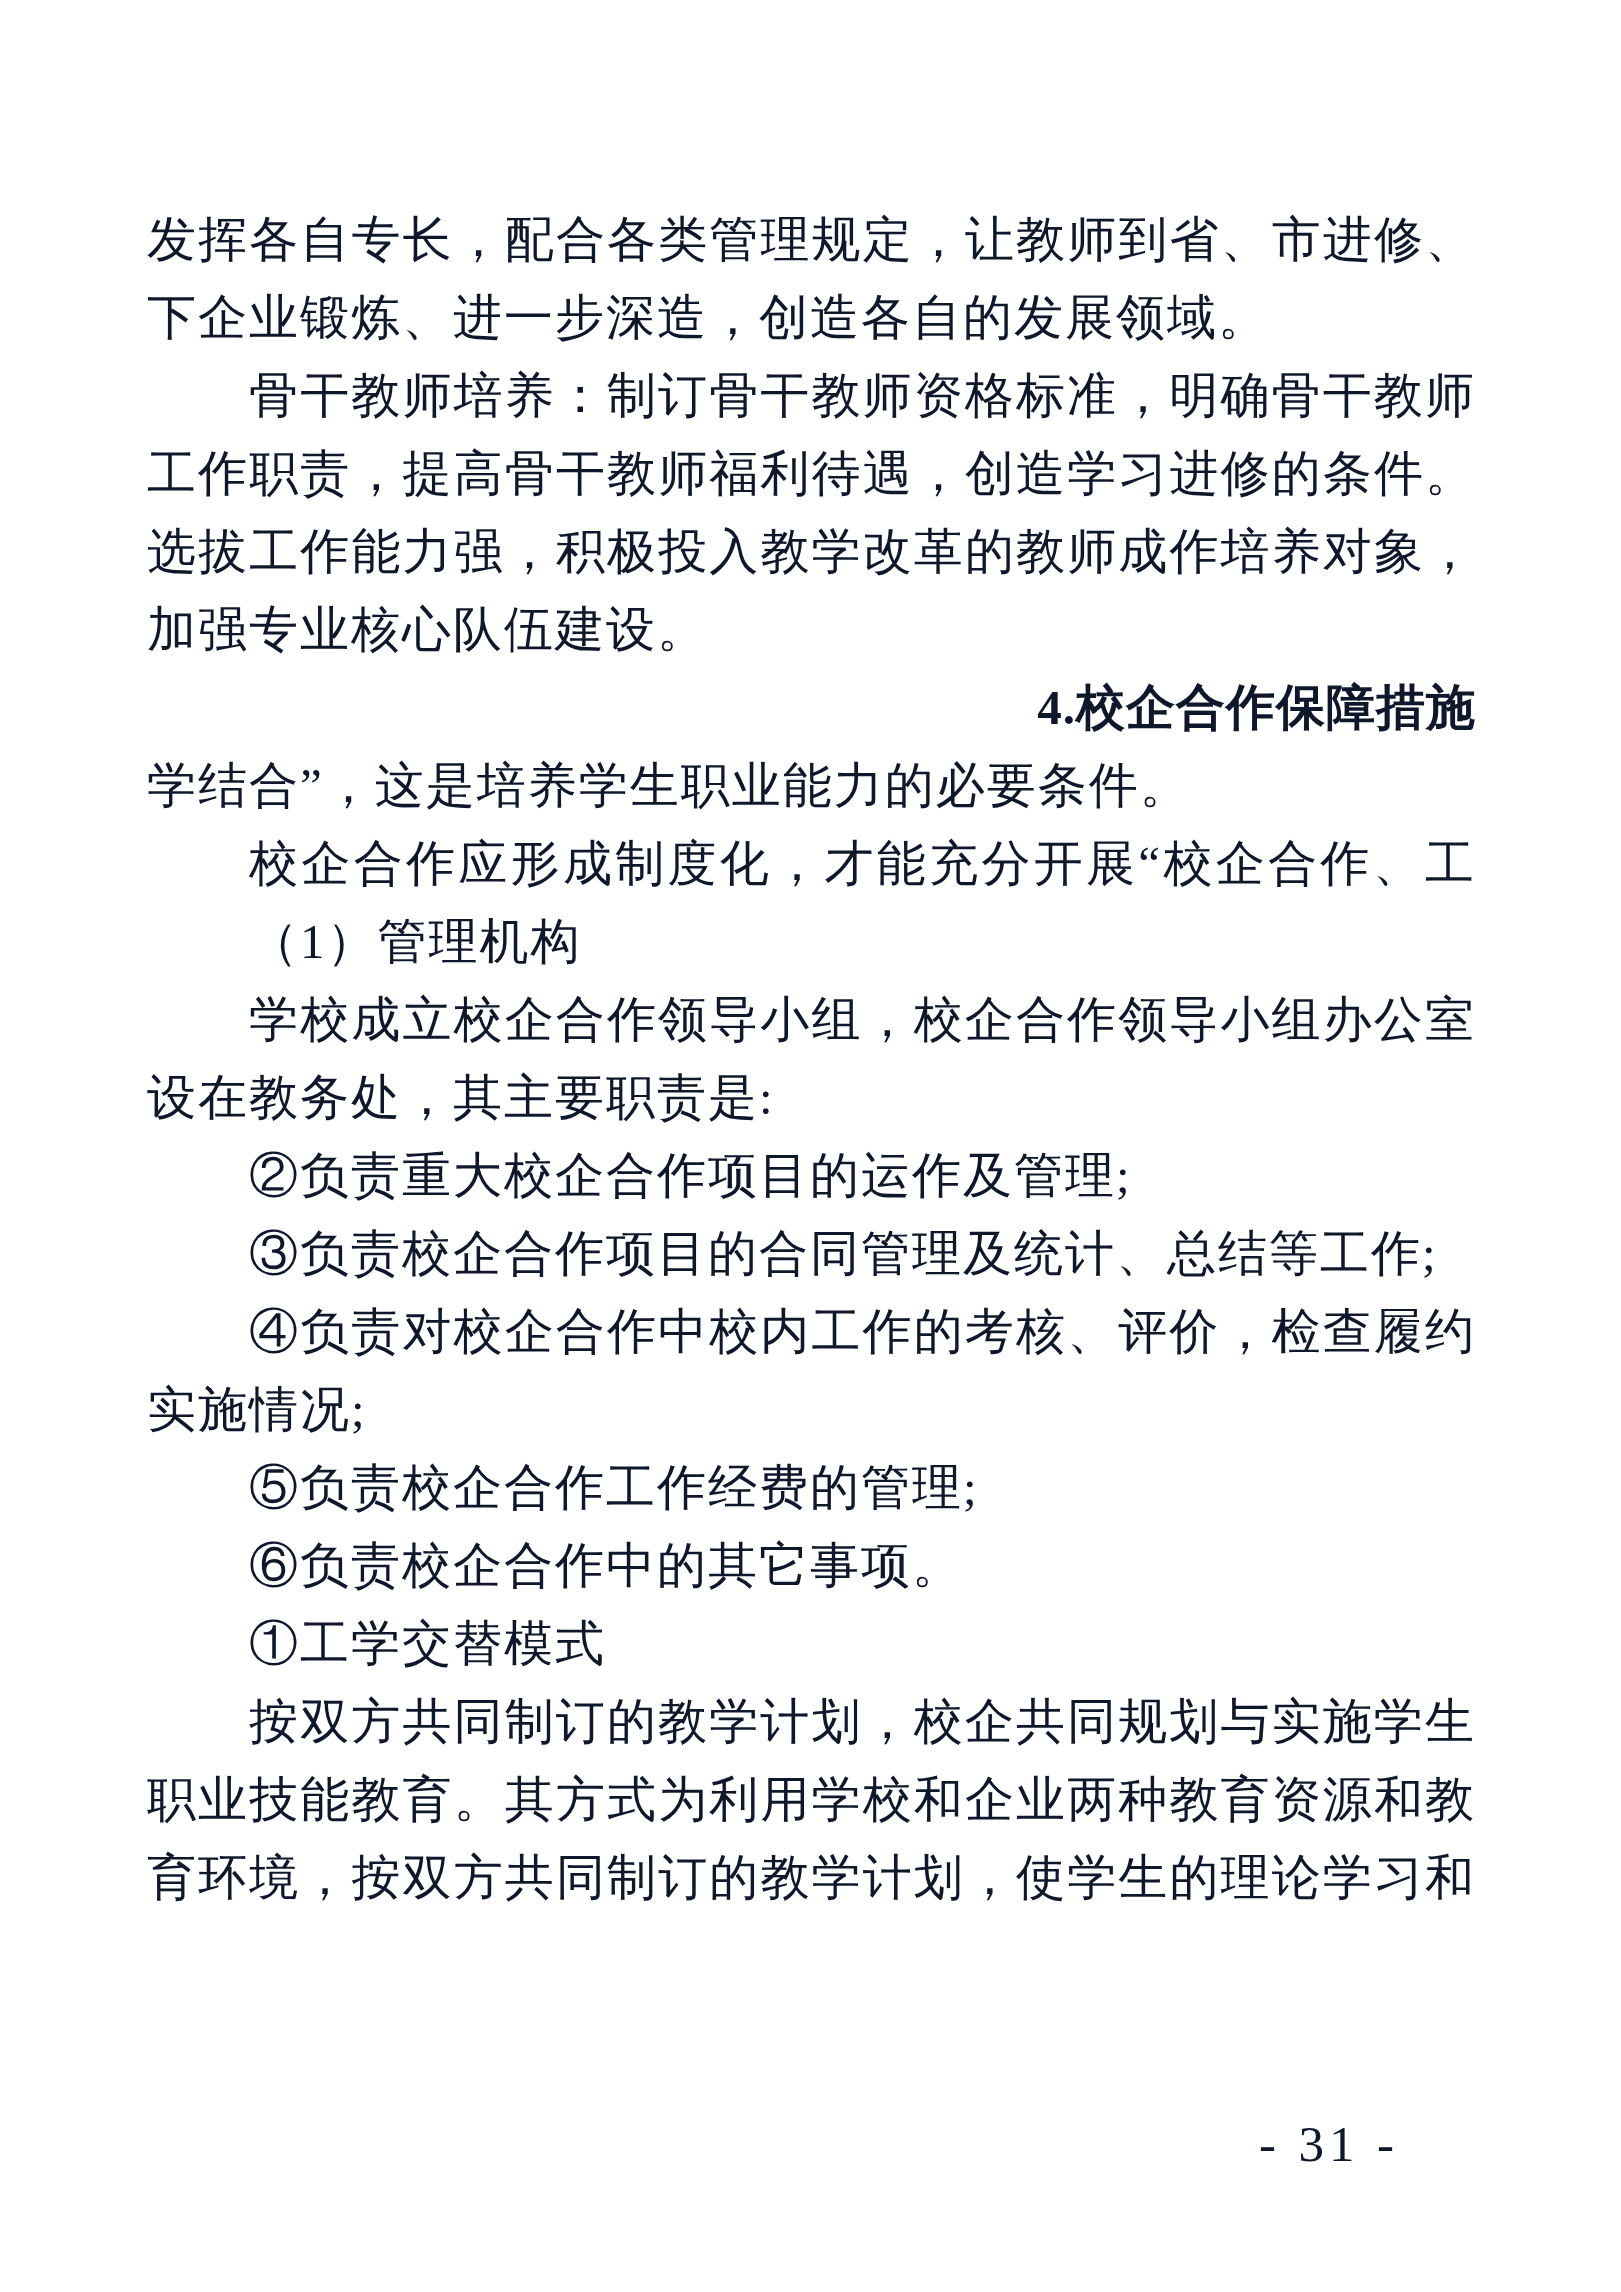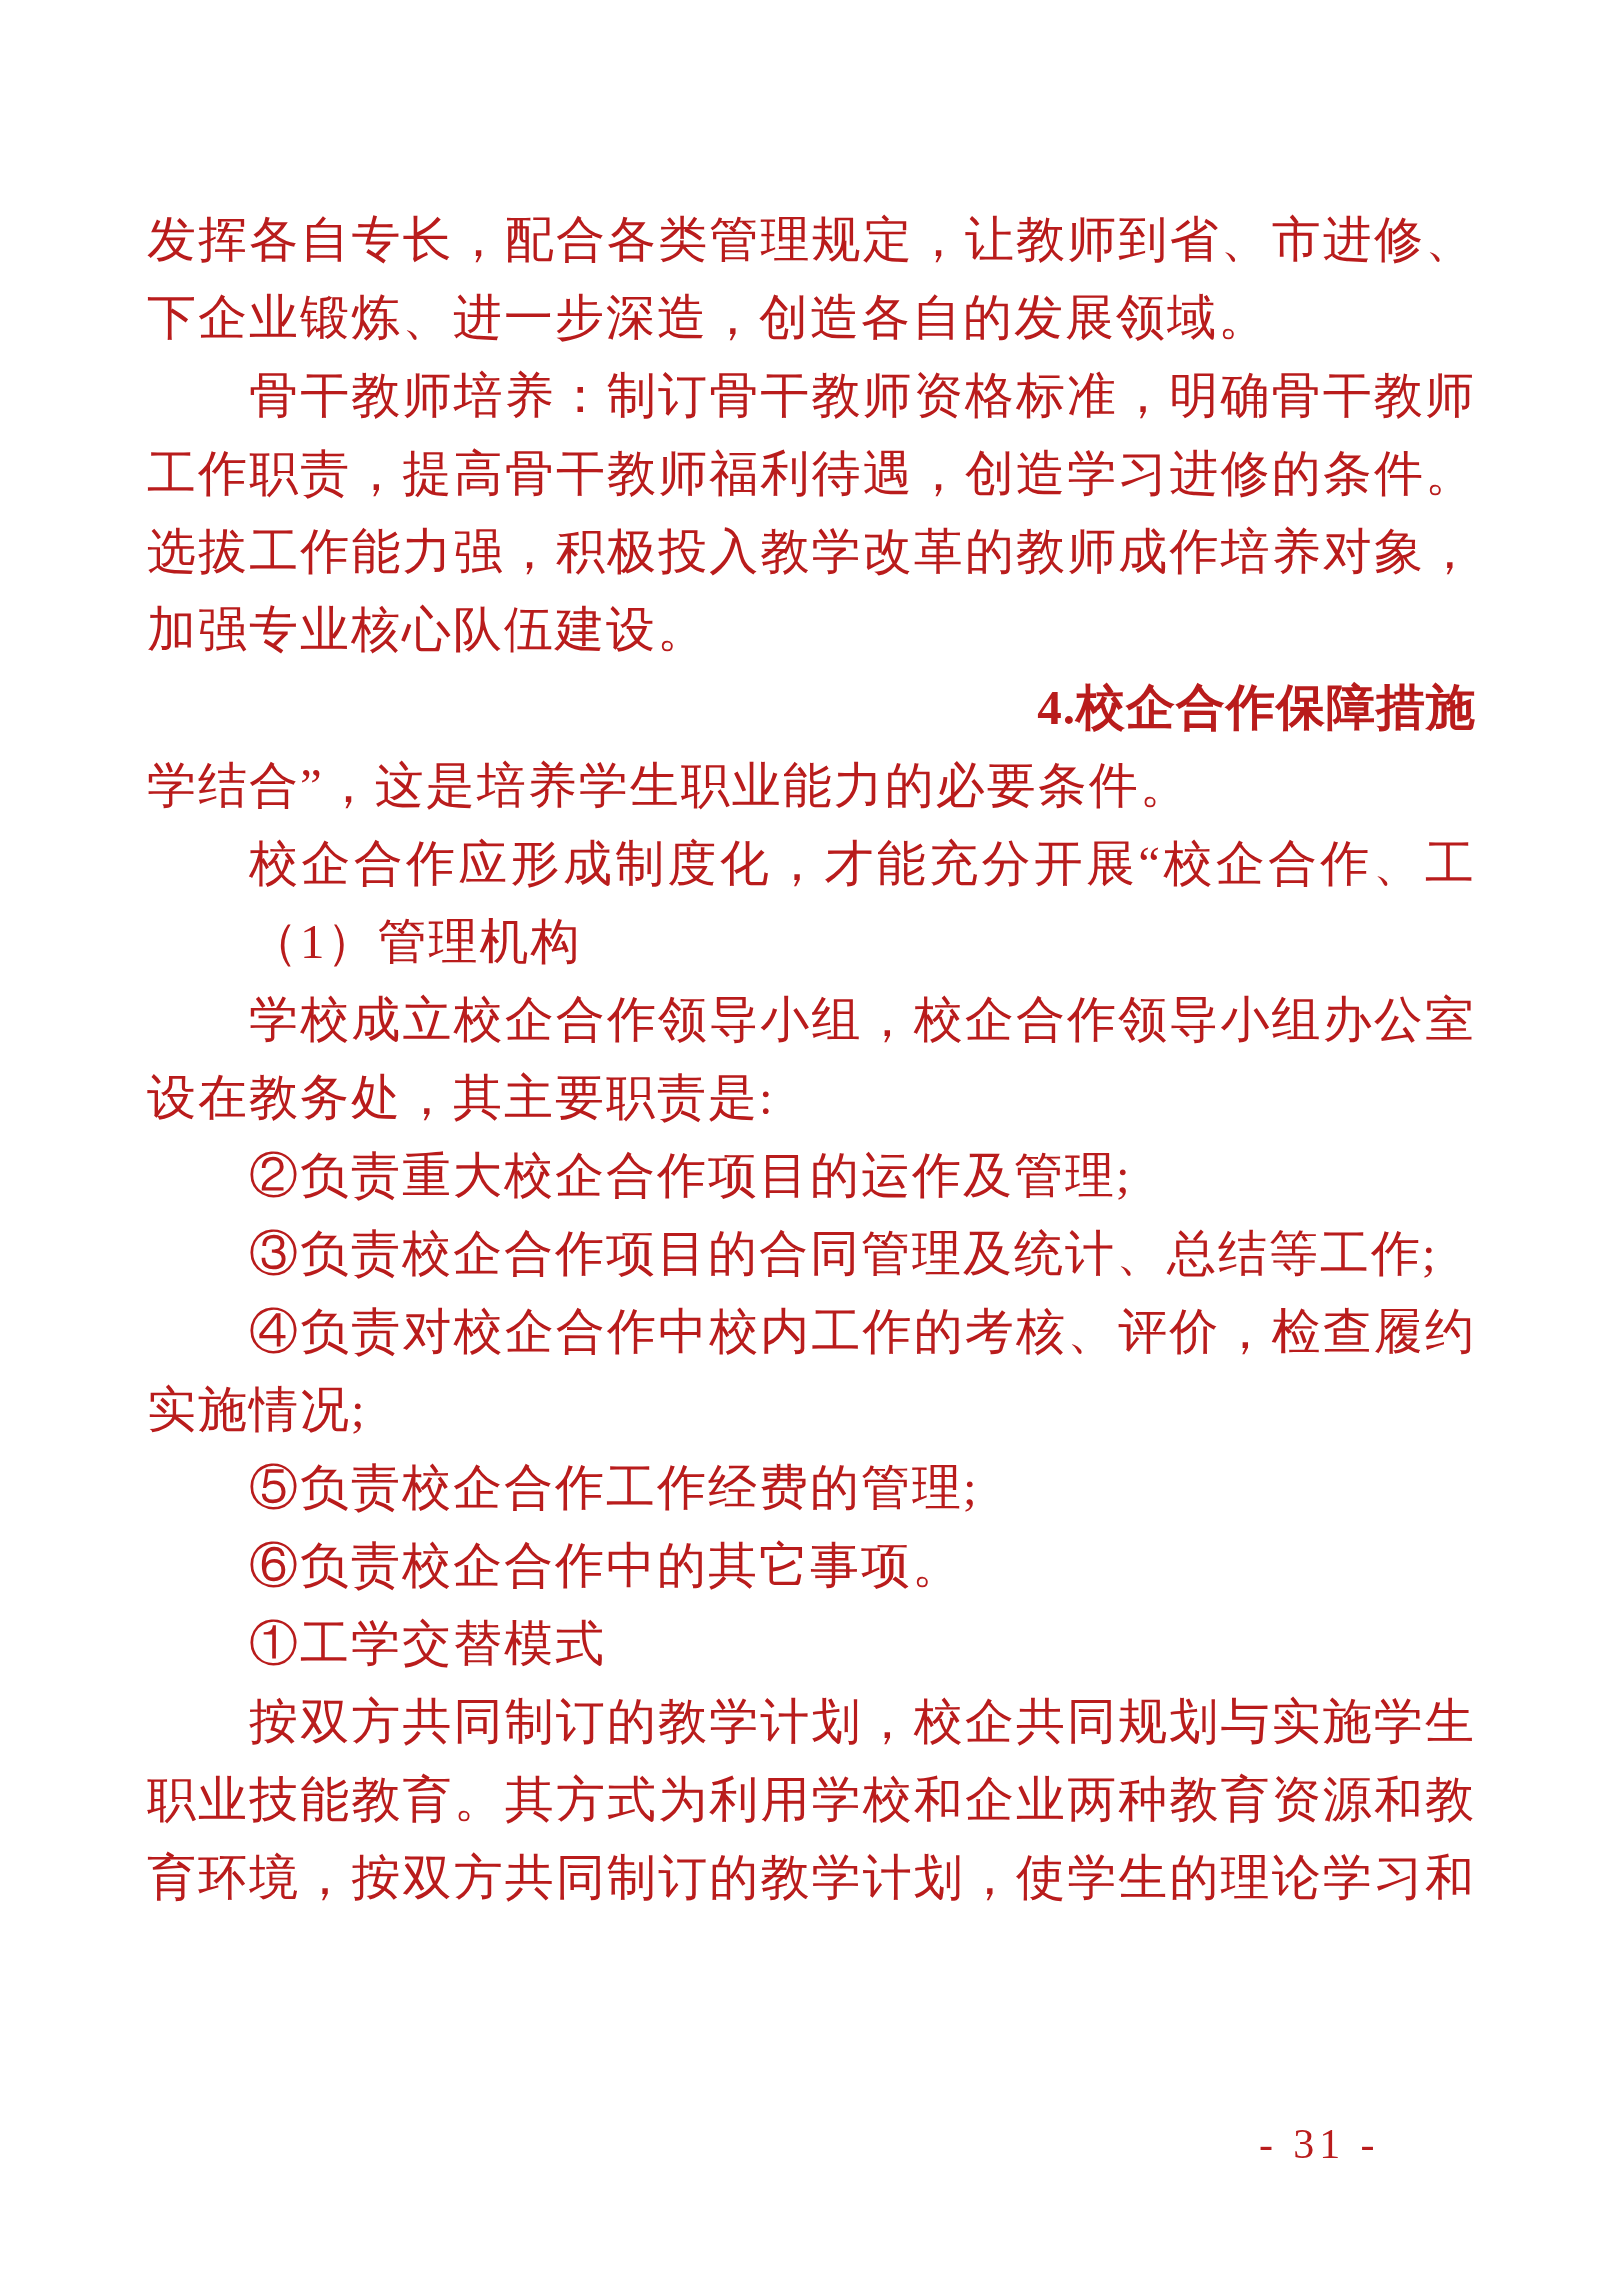--- a/index.html
+++ b/index.html
@@ -7,21 +7,21 @@
     padding: 0;
     background: #ffffff;
   }
   .page {
     position: relative;
     width: 1621px;
     height: 2293px;
     background: #ffffff;
     overflow: hidden;
     font-family: "Liberation Serif", "DejaVu Serif", serif;
-    color: #b91c1c;
+    color: #0f172a;
   }
   .textblock {
     position: absolute;
     left: 147px;
     top: 201px;
     width: 1329px;
   }
   .line {
     height: 78px;
     line-height: 78px;
@@ -40,21 +40,21 @@
   }
   .line.bold {
     font-weight: bold;
     letter-spacing: 1px;
     text-align: right;
   }
   .pagenum {
     position: absolute;
     top: 2115px;
     left: 1259px;
-    font-size: 42px;
+    font-size: 51px;
     letter-spacing: 4.9px;
     line-height: 59px;
   }
 </style>
 </head>
 <body>
 
 <div class="page">
   <div class="textblock">
     <div class="line fill">发挥各自专长，配合各类管理规定，让教师到省、市进修、</div>

